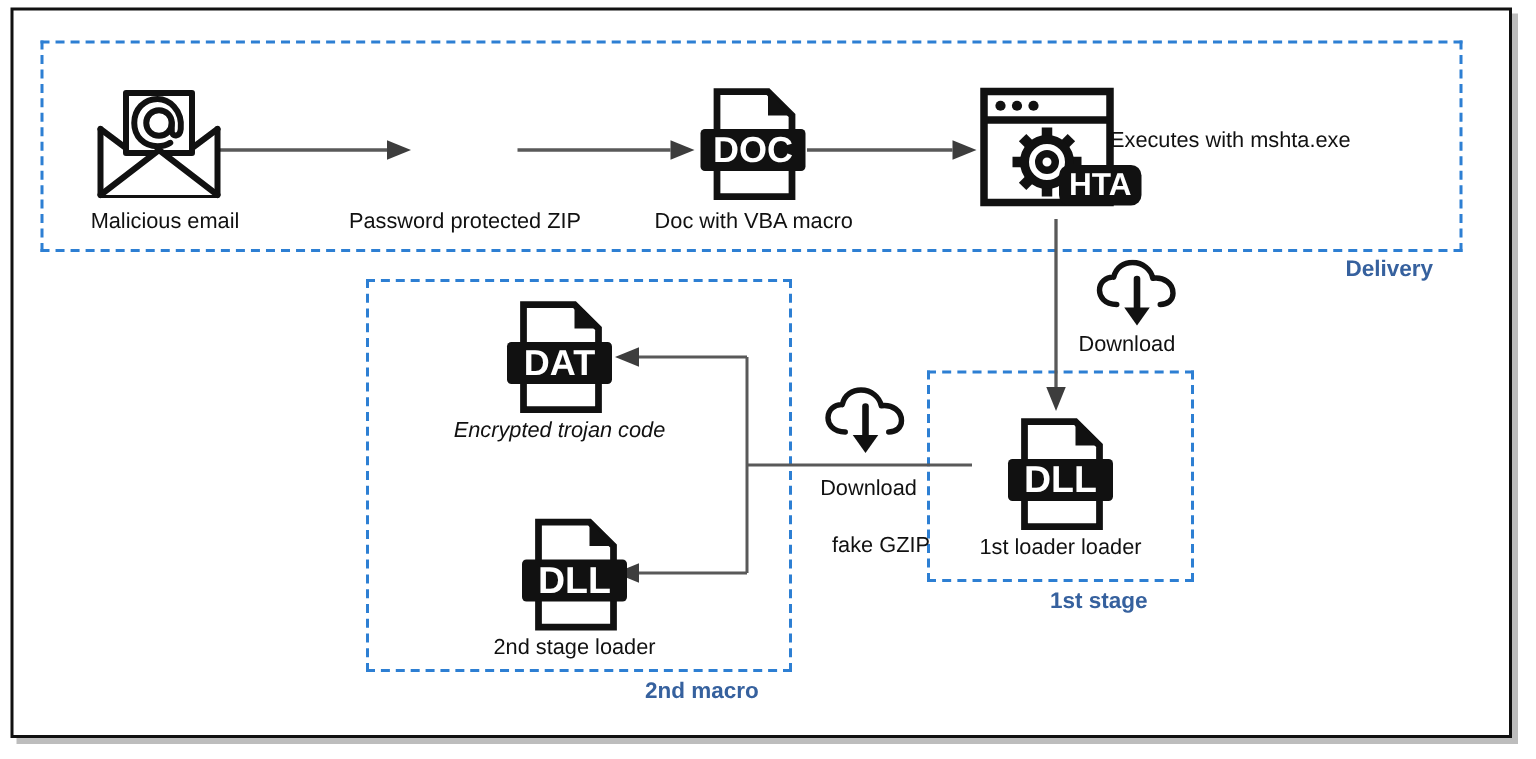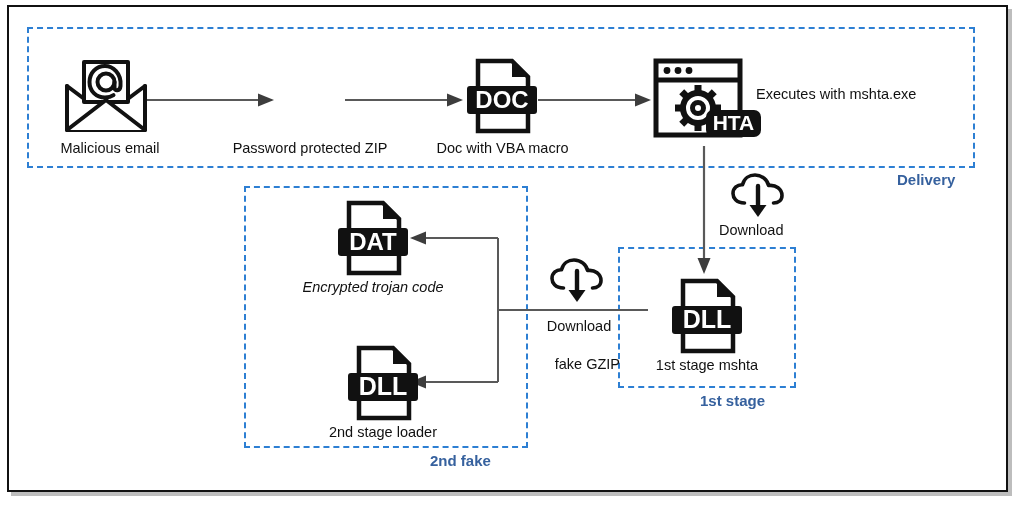--- a/index.html
+++ b/index.html
@@ -88,21 +88,21 @@
   <div class="outer-frame-shadow"></div>
   <div class="outer-frame"></div>
 
   <div class="zone" style="left:27px; top:27px; width:948px; height:141px;"></div>
   <div class="zone-label" style="left:897px; top:171px;">Delivery</div>
 
   <div class="zone" style="left:618px; top:247px; width:178px; height:141px;"></div>
   <div class="zone-label" style="left:700px; top:392px;">1st stage</div>
 
   <div class="zone" style="left:244px; top:186px; width:284px; height:262px;"></div>
-  <div class="zone-label" style="left:430px; top:452px;">2nd fake</div>
+  <div class="zone-label" style="left:430px; top:452px;">2nd macro</div>
 
   <div class="connector" style="left:146px; top:88px;">
     <svg width="130" height="24" viewBox="0 0 130 24">
       <line x1="0" y1="12" x2="112" y2="12" stroke="#595959" stroke-width="2.2"></line>
       <polygon points="112,5.5 128,12 112,18.5" fill="#3d3d3d"></polygon>
     </svg>
   </div>
 
   <div class="connector" style="left:345px; top:88px;">
     <svg width="120" height="24" viewBox="0 0 120 24">
@@ -197,21 +197,21 @@
           <rect x="15" y="-3.5" width="8" height="7" transform="rotate(45)"></rect>
         </g>
         <circle cx="0" cy="0" r="15" fill="none" stroke="#111111" stroke-width="6"></circle>
         <circle cx="0" cy="0" r="5.5" fill="none" stroke="#111111" stroke-width="5"></circle>
       </g>
 
       <rect x="53" y="52" width="55" height="27" rx="7" fill="#111111"></rect>
       <text x="80.5" y="72" font-family="Liberation Sans, sans-serif" font-size="21" font-weight="bold" fill="#ffffff" text-anchor="middle">HTA</text>
     </svg>
   </div>
-  <div class="note-text" style="left:724px; top:86px;padding-left:32px;">Executes with mshta.exe</div>
+  <div class="note-text" style="left:708px; top:86px;padding-left:32px;">Executes with mshta.exe</div>
 
   <div class="icon" style="left:730px; top:173px;">
     <svg width="58" height="46" viewBox="0 0 58 46">
       <path d="M14.5 30 C6 30 3 24.5 3 20.5 C3 15 7.5 11.5 12.5 11.8 C14 5 19.5 2 25 2
                C32 2 37.5 7 38.5 12.5 C46 11.5 52 16 52 22.5 C52 27 48.5 30 43.5 30" fill="none" stroke="#111111" stroke-width="3.6" stroke-linecap="round" stroke-linejoin="round"></path>
       <line x1="28" y1="13" x2="28" y2="37" stroke="#111111" stroke-width="4.4" stroke-linecap="round"></line>
       <polygon points="19.5,32 36.5,32 28,44" fill="#111111"></polygon>
     </svg>
   </div>
   <div class="note-text" style="left:719px; top:222px;">Download</div>
@@ -219,21 +219,21 @@
   <div class="icon" style="left:669px; top:278px;">
     <svg width="76" height="76" viewBox="0 0 76 76">
       <g stroke="#111111" stroke-width="4.5" fill="#ffffff" stroke-linejoin="miter">
         <path d="M14 3 L48 3 L64 19 L64 73 L14 73 Z"></path>
       </g>
       <polygon points="48,3 64,19 48,19" fill="#111111"></polygon>
       <rect x="3" y="28" width="70" height="28" rx="3" fill="#111111"></rect>
       <text x="38" y="50" font-family="Liberation Sans, sans-serif" font-size="25" font-weight="bold" fill="#ffffff" text-anchor="middle">DLL</text>
     </svg>
   </div>
-  <div class="node-label" style="left:637px; top:357px; width:140px;">1st stage mshta</div>
+  <div class="node-label" style="left:637px; top:357px; width:140px;">1st loader loader</div>
 
   <div class="icon" style="left:549px; top:258px;">
     <svg width="58" height="46" viewBox="0 0 58 46">
       <path d="M14.5 30 C6 30 3 24.5 3 20.5 C3 15 7.5 11.5 12.5 11.8 C14 5 19.5 2 25 2
                C32 2 37.5 7 38.5 12.5 C46 11.5 52 16 52 22.5 C52 27 48.5 30 43.5 30" fill="none" stroke="#111111" stroke-width="3.6" stroke-linecap="round" stroke-linejoin="round"></path>
       <line x1="28" y1="13" x2="28" y2="37" stroke="#111111" stroke-width="4.4" stroke-linecap="round"></line>
       <polygon points="19.5,32 36.5,32 28,44" fill="#111111"></polygon>
     </svg>
   </div>
   <div class="note-text" style="left:538px; top:318px; width:82px; text-align:center;">Download</div>

